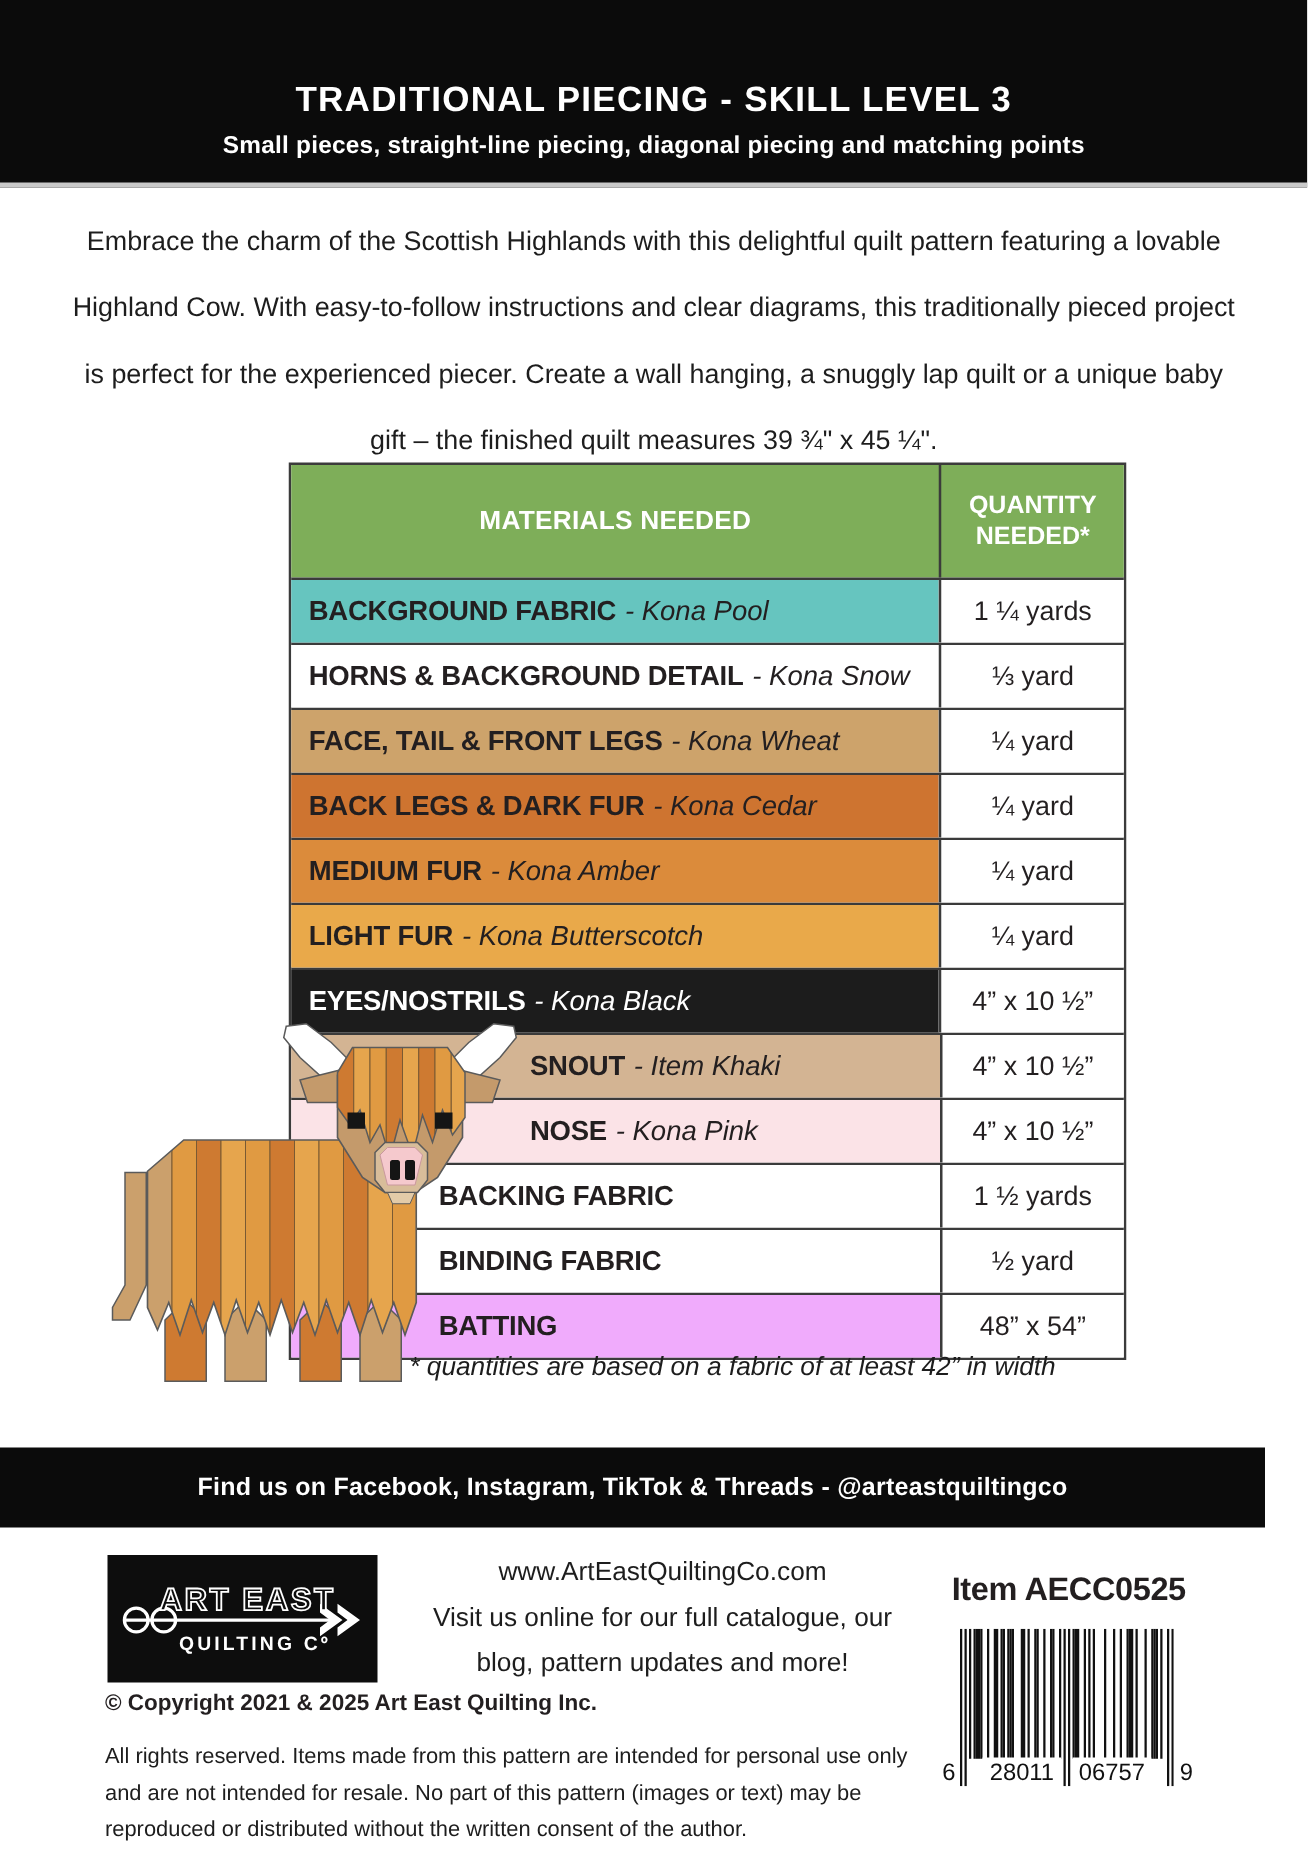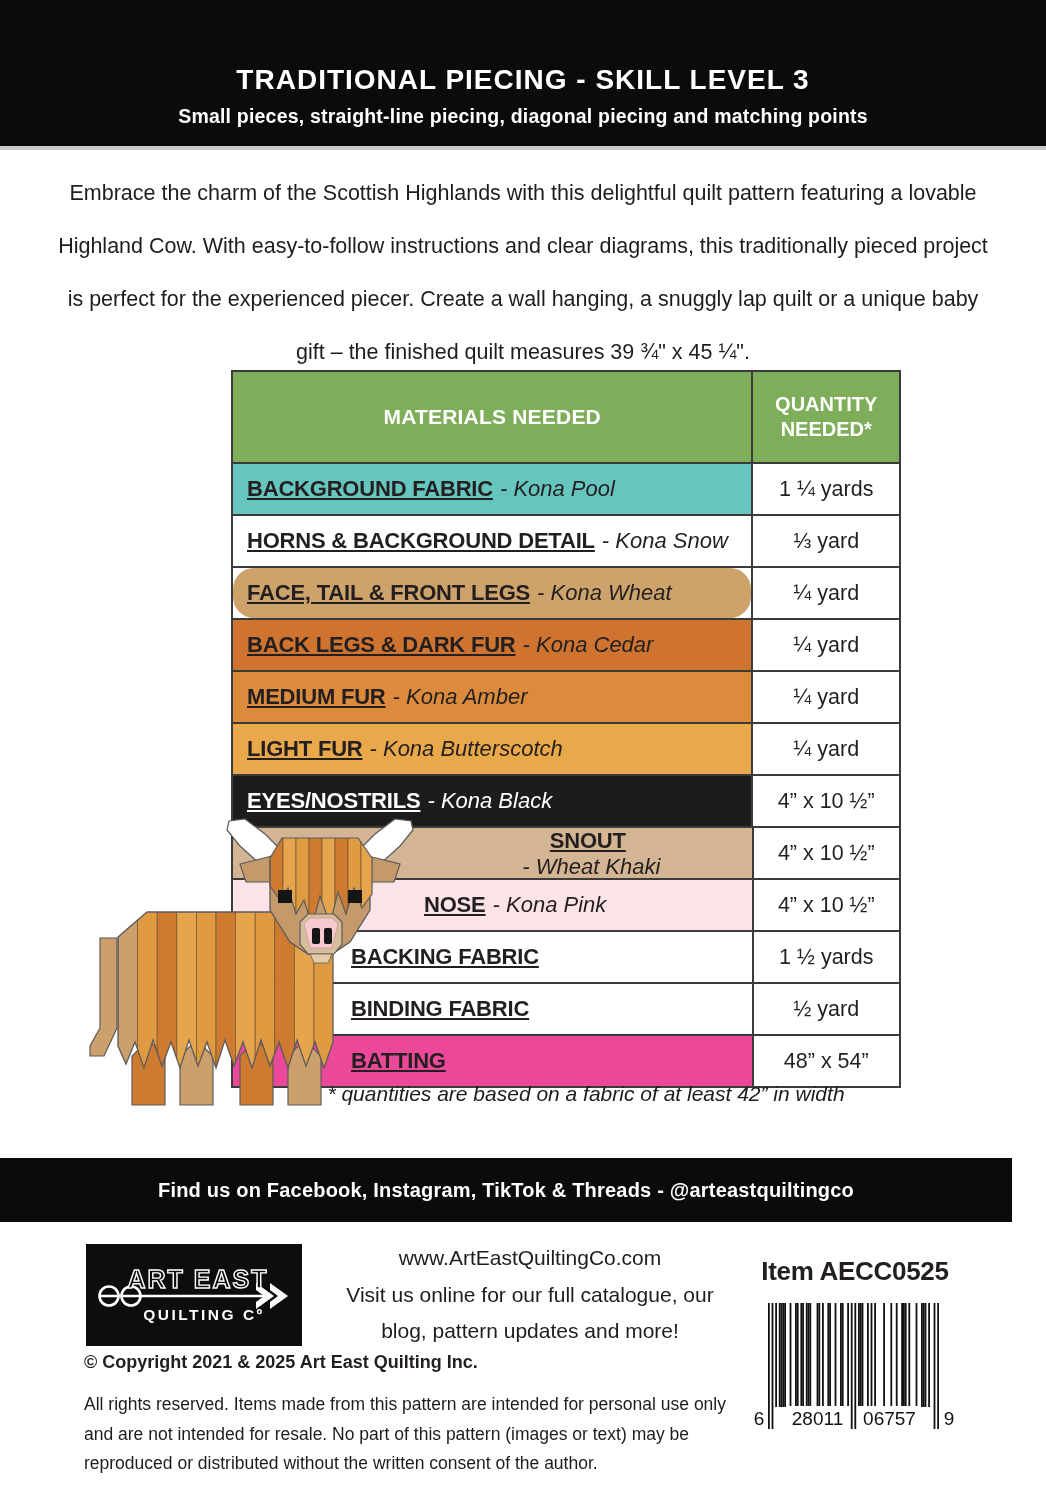--- a/index.html
+++ b/index.html
@@ -32,21 +32,21 @@
   .materials{
     position:absolute;top:370px;left:231px;width:670px;
     border:2px solid var(--border);box-sizing:border-box;background:#fff;
   }
   .thead{display:flex;height:90px;background:var(--header-green,#7EAE59);color:#fff;font-weight:700;}
   .th-materials{width:520px;display:flex;align-items:center;justify-content:center;font-size:21px;letter-spacing:.2px;}
   .th-quantity{width:146px;border-left:2px solid var(--border);display:flex;align-items:center;justify-content:center;
     text-align:center;font-size:20px;line-height:25px;}
   .trow{display:flex;height:50px;border-top:2px solid var(--border);}
   .cell-label{width:520px;display:flex;align-items:center;padding-left:14px;box-sizing:border-box;font-size:22px;background:#fff;}
-  .mat-name{font-weight:700;letter-spacing:-0.2px;white-space:nowrap;text-decoration:underline;}
+  .mat-name{font-weight:700;letter-spacing:-0.2px;white-space:nowrap;}
   .mat-fabric{font-style:italic;margin-left:7px;white-space:nowrap;}
   .cell-qty{width:146px;border-left:2px solid var(--border);display:flex;align-items:center;justify-content:center;
     font-size:21.5px;background:#fff;color:var(--ink);}
   .footnote{
     position:absolute;top:1082px;left:231px;width:670px;box-sizing:border-box;padding-left:40px;
     text-align:center;font-style:italic;font-size:21px;color:#1D1D1D;
   }
 
   
   .cow{position:absolute;left:88px;top:816px;width:334px;height:292px;z-index:3;}
@@ -98,21 +98,21 @@
       <div class="cell-qty">1 ¼ yards</div>
     </div>
     <div class="trow">
       <div class="cell-label" style="background: rgb(255, 255, 255); color: rgb(35, 31, 32); padding-left: 14px;">
         <span class="mat-name">HORNS &amp; BACKGROUND DETAIL</span>
         <span class="mat-fabric">- Kona Snow</span>
       </div>
       <div class="cell-qty">⅓ yard</div>
     </div>
     <div class="trow">
-      <div class="cell-label" style="background: rgb(205, 163, 107); color: rgb(35, 31, 32); padding-left: 14px; border-radius: 21px;">
+      <div class="cell-label" style="background: rgb(205, 163, 107); color: rgb(35, 31, 32); padding-left: 14px;">
         <span class="mat-name">FACE, TAIL &amp; FRONT LEGS</span>
         <span class="mat-fabric">- Kona Wheat</span>
       </div>
       <div class="cell-qty">¼ yard</div>
     </div>
     <div class="trow">
       <div class="cell-label" style="background: rgb(206, 116, 48); color: rgb(35, 31, 32); padding-left: 14px;">
         <span class="mat-name">BACK LEGS &amp; DARK FUR</span>
         <span class="mat-fabric">- Kona Cedar</span>
       </div>
@@ -133,23 +133,23 @@
       <div class="cell-qty">¼ yard</div>
     </div>
     <div class="trow">
       <div class="cell-label" style="background: rgb(28, 28, 28); color: rgb(255, 255, 255); padding-left: 14px;">
         <span class="mat-name">EYES/NOSTRILS</span>
         <span class="mat-fabric">- Kona Black</span>
       </div>
       <div class="cell-qty">4” x 10 ½”</div>
     </div>
     <div class="trow">
-      <div class="cell-label" style="background: rgb(211, 180, 147); color: rgb(35, 31, 32); padding-left: 191px; flex-direction: column;">
+      <div class="cell-label" style="background: rgb(211, 180, 147); color: rgb(35, 31, 32); padding-left: 191px;">
         <span class="mat-name">SNOUT</span>
-        <span class="mat-fabric">- Wheat Khaki</span>
+        <span class="mat-fabric">- Item Khaki</span>
       </div>
       <div class="cell-qty">4” x 10 ½”</div>
     </div>
     <div class="trow">
       <div class="cell-label" style="background: rgb(251, 227, 231); color: rgb(35, 31, 32); padding-left: 191px;">
         <span class="mat-name">NOSE</span>
         <span class="mat-fabric">- Kona Pink</span>
       </div>
       <div class="cell-qty">4” x 10 ½”</div>
     </div>
@@ -161,21 +161,21 @@
       <div class="cell-qty">1 ½ yards</div>
     </div>
     <div class="trow">
       <div class="cell-label" style="background: rgb(255, 255, 255); color: rgb(35, 31, 32); padding-left: 118px;">
         <span class="mat-name">BINDING FABRIC</span>
         <span class="mat-fabric"></span>
       </div>
       <div class="cell-qty">½ yard</div>
     </div>
     <div class="trow">
-      <div class="cell-label" style="background: #ec4899; color: rgb(35, 31, 32); padding-left: 118px;">
+      <div class="cell-label" style="background: #f0abfc; color: rgb(35, 31, 32); padding-left: 118px;">
         <span class="mat-name">BATTING</span>
         <span class="mat-fabric"></span>
       </div>
       <div class="cell-qty">48” x 54”</div>
     </div>
   </div>
 
   <div class="footnote">* quantities are based on a fabric of at least 42” in width</div>
 
   <svg class="cow" viewBox="0 0 334 292" aria-hidden="true">

